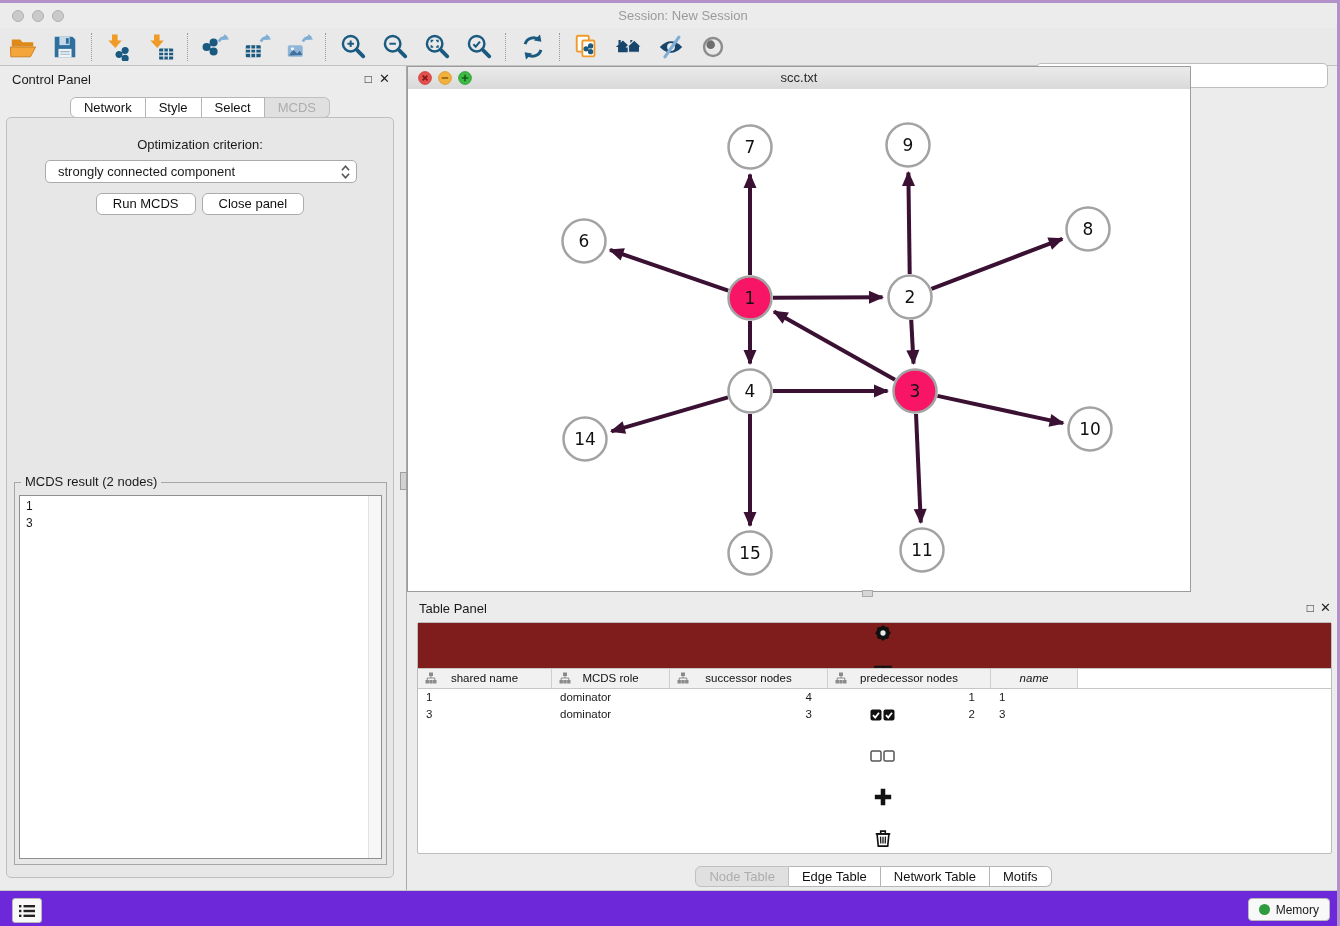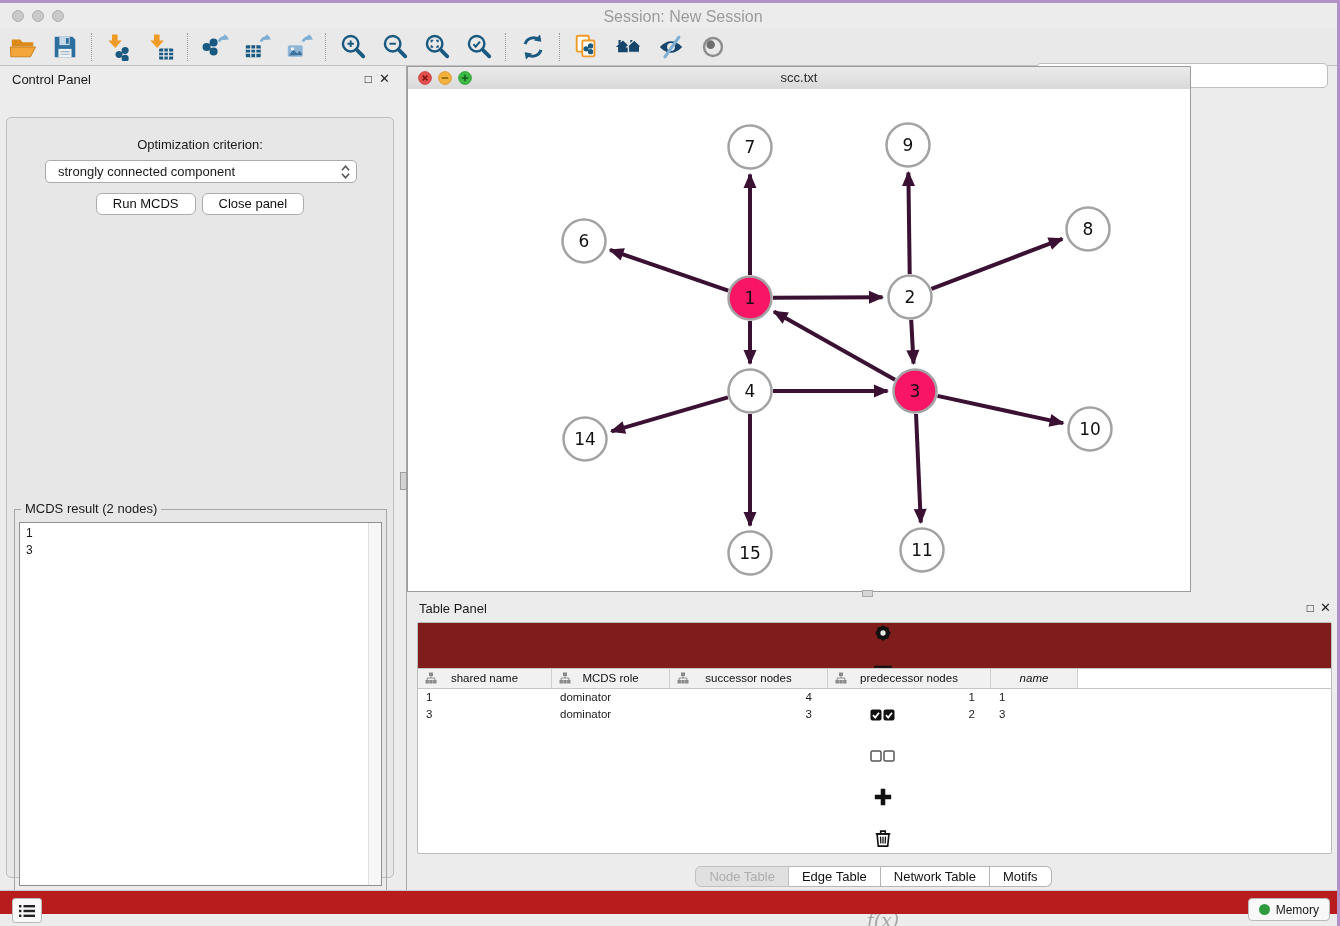--- a/index.html
+++ b/index.html
@@ -6,21 +6,21 @@
   #app{position:relative;width:1340px;height:926px;background:#ECECEC;overflow:hidden;
        font-family:"Liberation Sans","DejaVu Sans",sans-serif;color:#1a1a1a;}
   .strip{position:absolute;background:#B191C8;z-index:60;}
   #strip-top{left:0;top:0;width:1340px;height:3px;}
   #strip-right{right:0;top:0;width:3px;height:926px;}
 
   
   #titlebar{position:absolute;left:0;top:3px;width:100%;height:25px;background:#ECECEC;}
   .mac-dot{position:absolute;top:7px;width:12px;height:12px;border-radius:50%;
            background:#C9C9C9;border:1px solid #B2B2B2;box-sizing:border-box;}
-  #app-title{position:absolute;left:0;right:0;top:5px;text-align:center;font-size:16px;color:#9B9B9B;padding-left:26px;}
+  #app-title{position:absolute;left:0;right:0;top:5px;text-align:center;font-size:13px;color:#9B9B9B;padding-left:26px;}
 
   
   #toolbar{position:absolute;left:0;top:28px;width:100%;height:38px;background:#E9E9E9;
            border-bottom:1px solid #C2C2C2;box-sizing:border-box;display:flex;align-items:center;padding-left:8px;}
   .tb-group{display:flex;align-items:center;gap:12px;}
   .tb-btn{width:30px;height:30px;display:inline-flex;align-items:center;justify-content:center;}
   .tb-btn svg{width:28px;height:28px;}
   .tb-sep{width:1px;height:28px;margin:0 11px;border-left:1px dotted #9B9B9B;}
   #search-box{position:absolute;right:12px;top:35px;width:290px;height:23px;background:#fff;
               border:1px solid #BDBDBD;border-radius:5px;}
@@ -47,21 +47,21 @@
               border:1px solid #BEBEBE;border-radius:5px;}
   #criterion-label{position:absolute;left:0;right:0;top:19px;text-align:center;font-size:13px;}
   #criterion-select{position:absolute;left:38px;top:42px;width:312px;height:23px;background:#fff;
                     border:1px solid #ABABAB;border-radius:5px;box-sizing:border-box;font-size:13px;
                     line-height:21px;padding-left:12px;}
   #criterion-select svg{position:absolute;right:5px;top:3px;width:11px;height:16px;}
   #cp-buttons{position:absolute;left:0;right:0;top:75px;display:flex;justify-content:center;gap:6px;}
   .aqua-btn{background:#fff;border:1px solid #ACACAC;border-radius:6px;height:22px;line-height:20px;
             padding:0 16px;font-size:13px;color:#111;}
 
-  #result-group{position:absolute;left:7px;top:391px;width:371px;height:381px;border:1px solid #A6A6A6;}
+  #result-group{position:absolute;left:7px;top:364px;width:371px;height:381px;border:1px solid #A6A6A6;}
   #result-title{position:absolute;left:6px;top:-9px;background:#E7E7E7;padding:0 4px;font-size:13px;}
   #result-box{position:absolute;left:4px;right:4px;top:12px;bottom:5px;background:#fff;border:1px solid #8F8F8F;}
   #result-scroll{position:absolute;right:0;top:0;bottom:0;width:12px;background:#F7F7F7;border-left:1px solid #E2E2E2;}
   #result-text{position:absolute;left:6px;top:2px;font-size:12px;line-height:17px;white-space:pre;}
 
   
   #v-splitter{position:absolute;left:400px;top:66px;width:7px;height:824px;background:#ECECEC;
               border-right:1px solid #A9A9A9;box-sizing:border-box;}
   #v-handle{position:absolute;left:0px;top:406px;width:5px;height:16px;background:#D2D2D2;border:1px solid #9F9F9F;}
   #h-handle{position:absolute;left:455px;top:-2px;width:9px;height:5px;background:#D6D6D6;border:1px solid #AAA;}
@@ -88,21 +88,21 @@
   .th{position:relative;height:19px;background:#F1F1F1;border-right:1px solid #CFCFCF;box-sizing:border-box;
       font-size:11.5px;text-align:center;line-height:19px;color:#111;}
   .th svg{position:absolute;left:7px;top:3px;width:12px;height:12px;}
   .tr{display:flex;height:17px;font-size:11.5px;line-height:16px;}
   .td{box-sizing:border-box;overflow:hidden;white-space:nowrap;}
   .td.left{padding-left:8px;text-align:left;}
   .td.right{padding-right:16px;text-align:right;}
   #tp-tabs{position:absolute;left:0;right:0;top:271px;}
 
   
-  #statusbar{position:absolute;left:0;top:890px;width:100%;height:24px;background:#b91c1c;
+  #statusbar{position:absolute;left:0;top:890px;width:100%;height:36px;background:#6d28d9;
              border-top:1px solid #C6C6C6;box-sizing:border-box;}
   #list-btn{position:absolute;left:12px;top:7px;width:28px;height:23px;background:#F8F8F8;
             border:1px solid #B9B9B9;border-radius:3px;display:flex;align-items:center;justify-content:center;}
   #memory-btn{position:absolute;right:10px;top:7px;height:23px;padding:0 10px;background:#F8F8F8;
               border:1px solid #B9B9B9;border-radius:4px;display:flex;align-items:center;gap:6px;font-size:12px;box-sizing:border-box;}
   #memory-dot{width:11px;height:11px;border-radius:50%;background:#2E9C3E;}
 </style>
 </head>
 <body>
 
@@ -274,20 +274,26 @@
         <path d="M10 10l4 4" stroke="#8C8C8C" stroke-width="1.4"></path>
       </svg>
       <input id="search-input" placeholder="" style="">
     </div>
   </div>
 
   <div id="control-panel">
     <div class="panel-title">Control Panel</div>
     <span class="win-btn float">□</span>
     <span class="win-btn close">✕</span>
+    <div id="cp-tabs" class="tabbar">
+        <div class="tab">Network</div>
+        <div class="tab">Style</div>
+        <div class="tab">Select</div>
+        <div class="tab active">MCDS</div>
+      </div>
     <div id="cp-content">
       <div id="criterion-label">Optimization criterion:</div>
       <div id="criterion-select">
         <span>strongly connected component</span>
         <svg viewBox="0 0 12 18">
           <path d="M2 7l4-4.5L10 7" fill="none" stroke="#555" stroke-width="1.8"></path>
           <path d="M2 11l4 4.5L10 11" fill="none" stroke="#555" stroke-width="1.8"></path>
         </svg>
       </div>
       <div id="cp-buttons">

